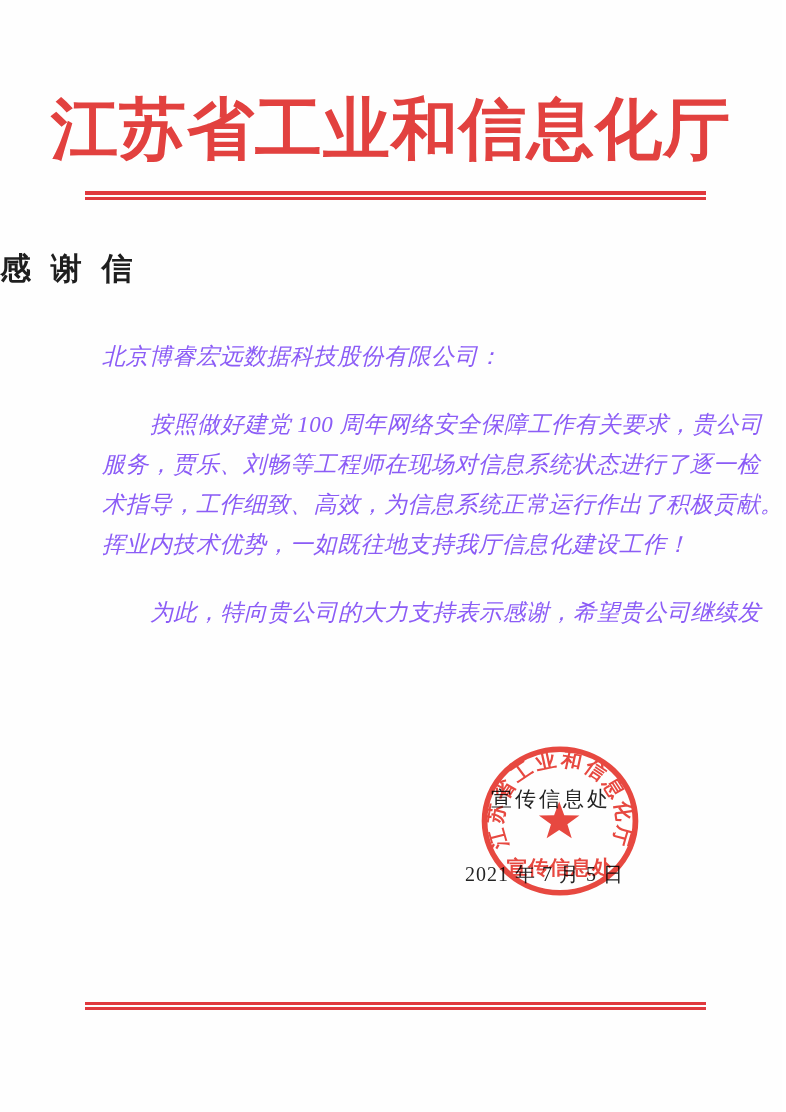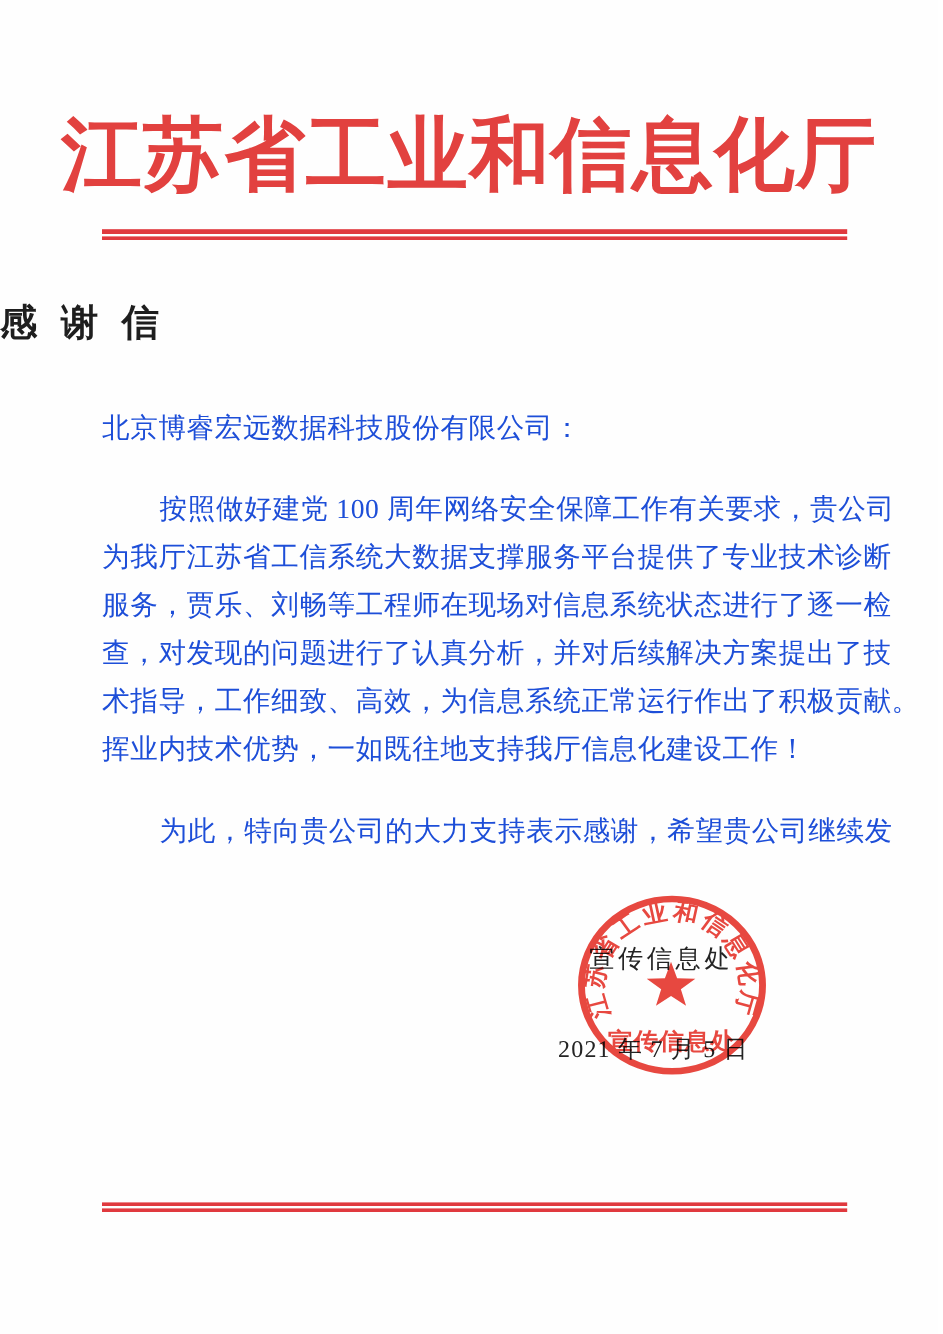--- a/index.html
+++ b/index.html
@@ -52,24 +52,25 @@
     width: 100%;
     font-size: 31px;
     font-weight: 700;
     color: #1e1e1e;
     letter-spacing: 6px;
   }
 
   
   .body-block {
     position: absolute;
-    left: 85px;
+    left: 102px;
     top: 337px;
     width: 625px;
-    color: #1d4ed8;
+    color: #8b5cf6;
+    font-style: italic;
   }
   .body-line {
     font-size: 23px;
     line-height: 40px;
     height: 40px;
     white-space: nowrap;
     letter-spacing: 0.5px;
   }
   .body-line.indent { padding-left: 48px; margin-top: 28px; }
 
@@ -120,23 +121,21 @@
   <div class="rule-group top">
     <div class="rule first"></div>
     <div class="rule second"></div>
   </div>
 
   <div class="letter-title">感 谢 信</div>
 
   <div class="body-block">
     <div class="body-line">北京博睿宏远数据科技股份有限公司：</div>
     <div class="body-line indent">按照做好建党 100 周年网络安全保障工作有关要求，贵公司</div>
-    <div class="body-line">为我厅江苏省工信系统大数据支撑服务平台提供了专业技术诊断</div>
     <div class="body-line">服务，贾乐、刘畅等工程师在现场对信息系统状态进行了逐一检</div>
-    <div class="body-line">查，对发现的问题进行了认真分析，并对后续解决方案提出了技</div>
     <div class="body-line">术指导，工作细致、高效，为信息系统正常运行作出了积极贡献。</div>
     <div class="body-line">挥业内技术优势，一如既往地支持我厅信息化建设工作！</div>
     <div class="body-line indent">为此，特向贵公司的大力支持表示感谢，希望贵公司继续发</div>
   </div>
 
   <div class="sig-office">宣传信息处</div>
   <div class="sig-date">2021 年 7 月 5 日</div>
 
   <div class="stamp">
     <svg viewBox="0 0 200 200" preserveAspectRatio="none">

